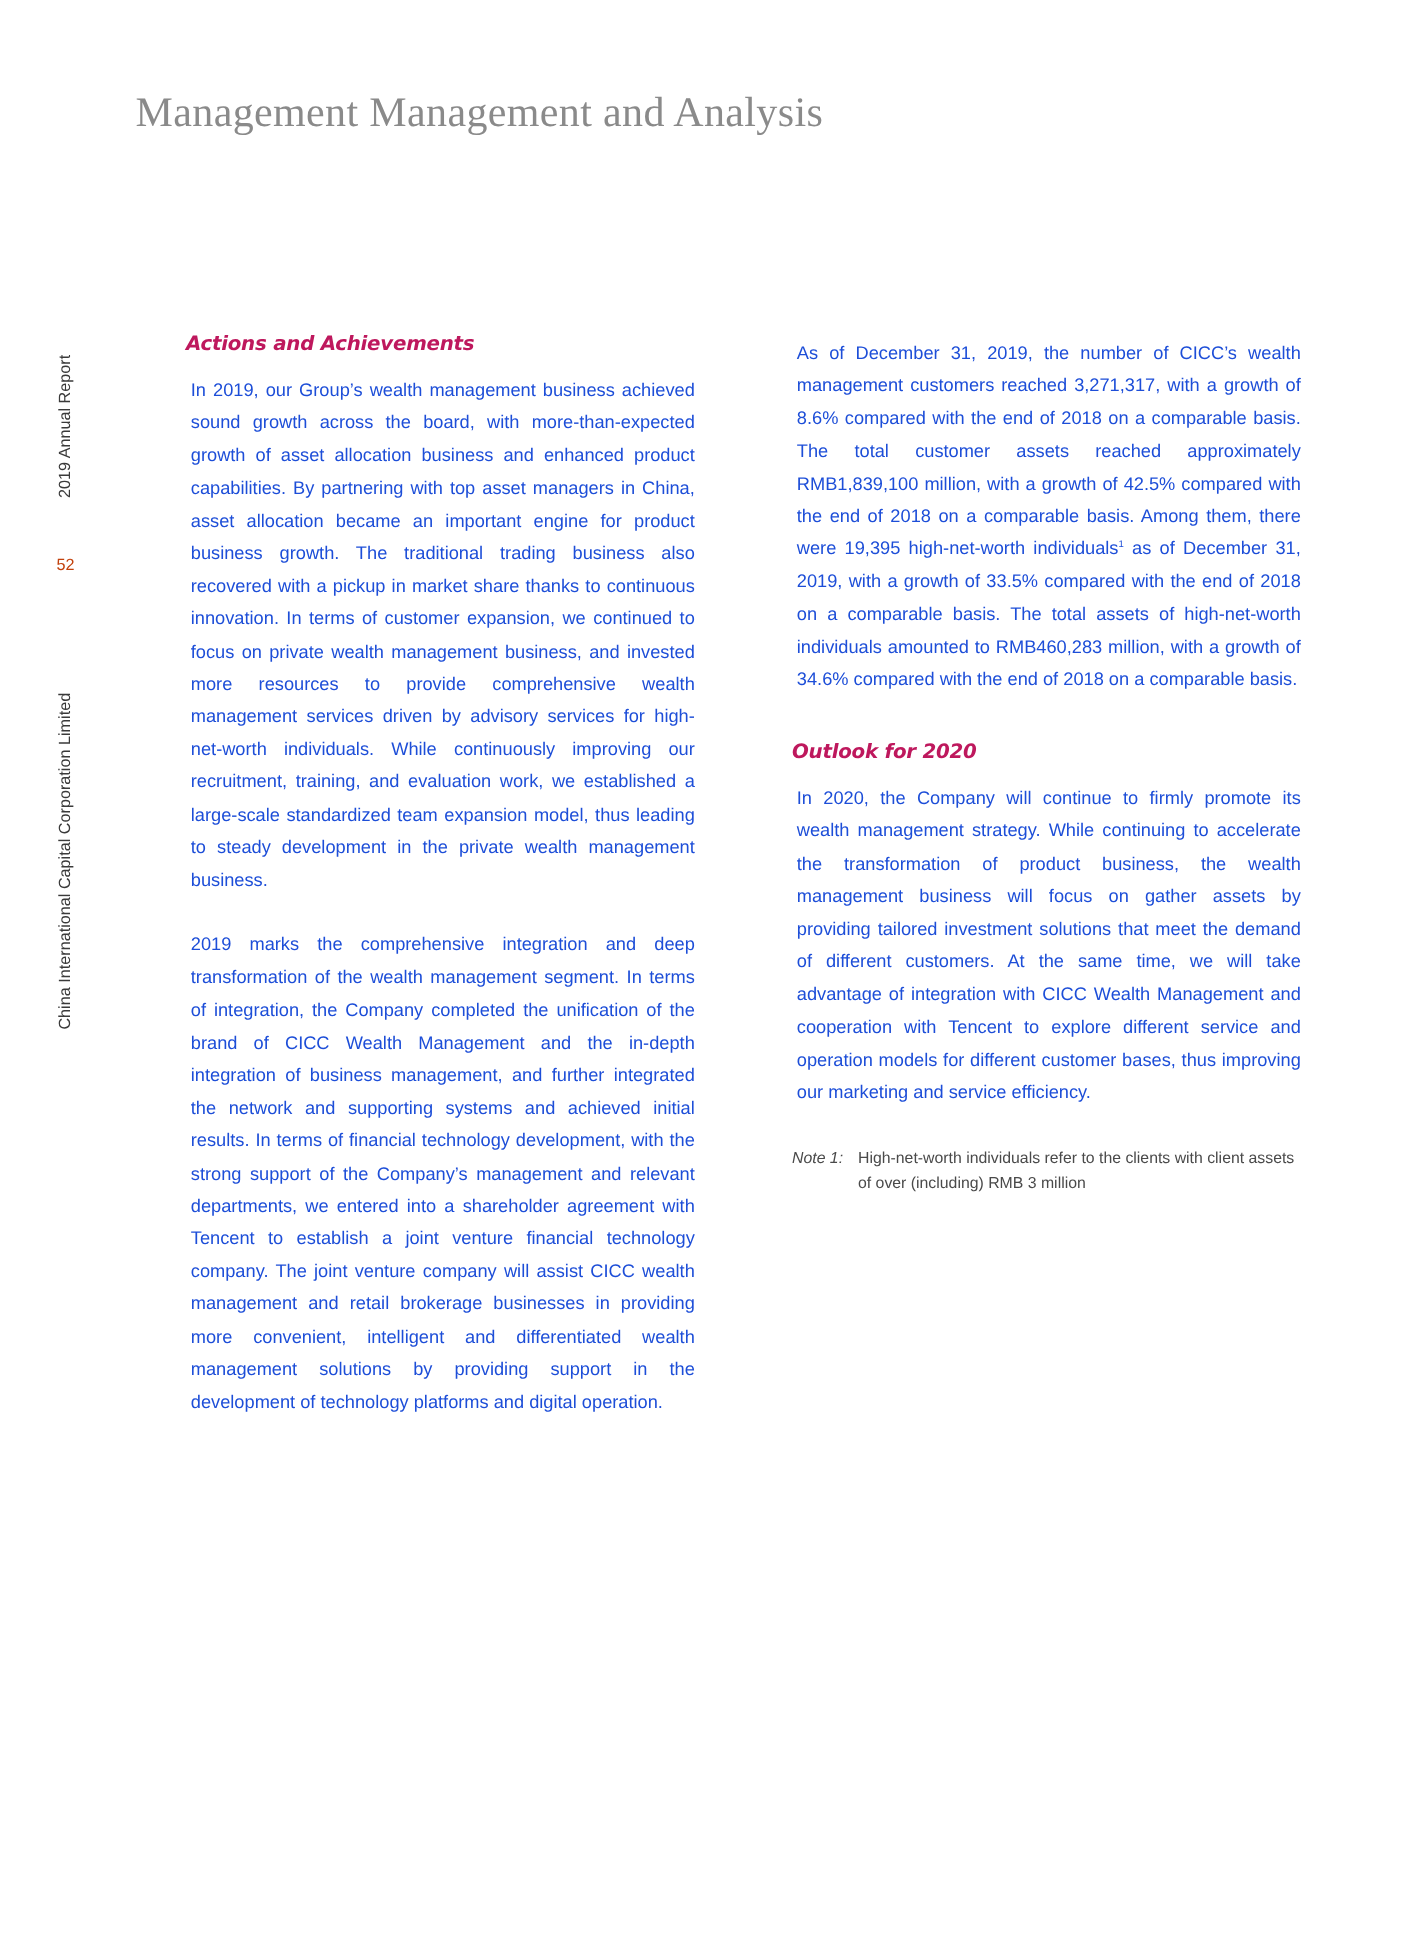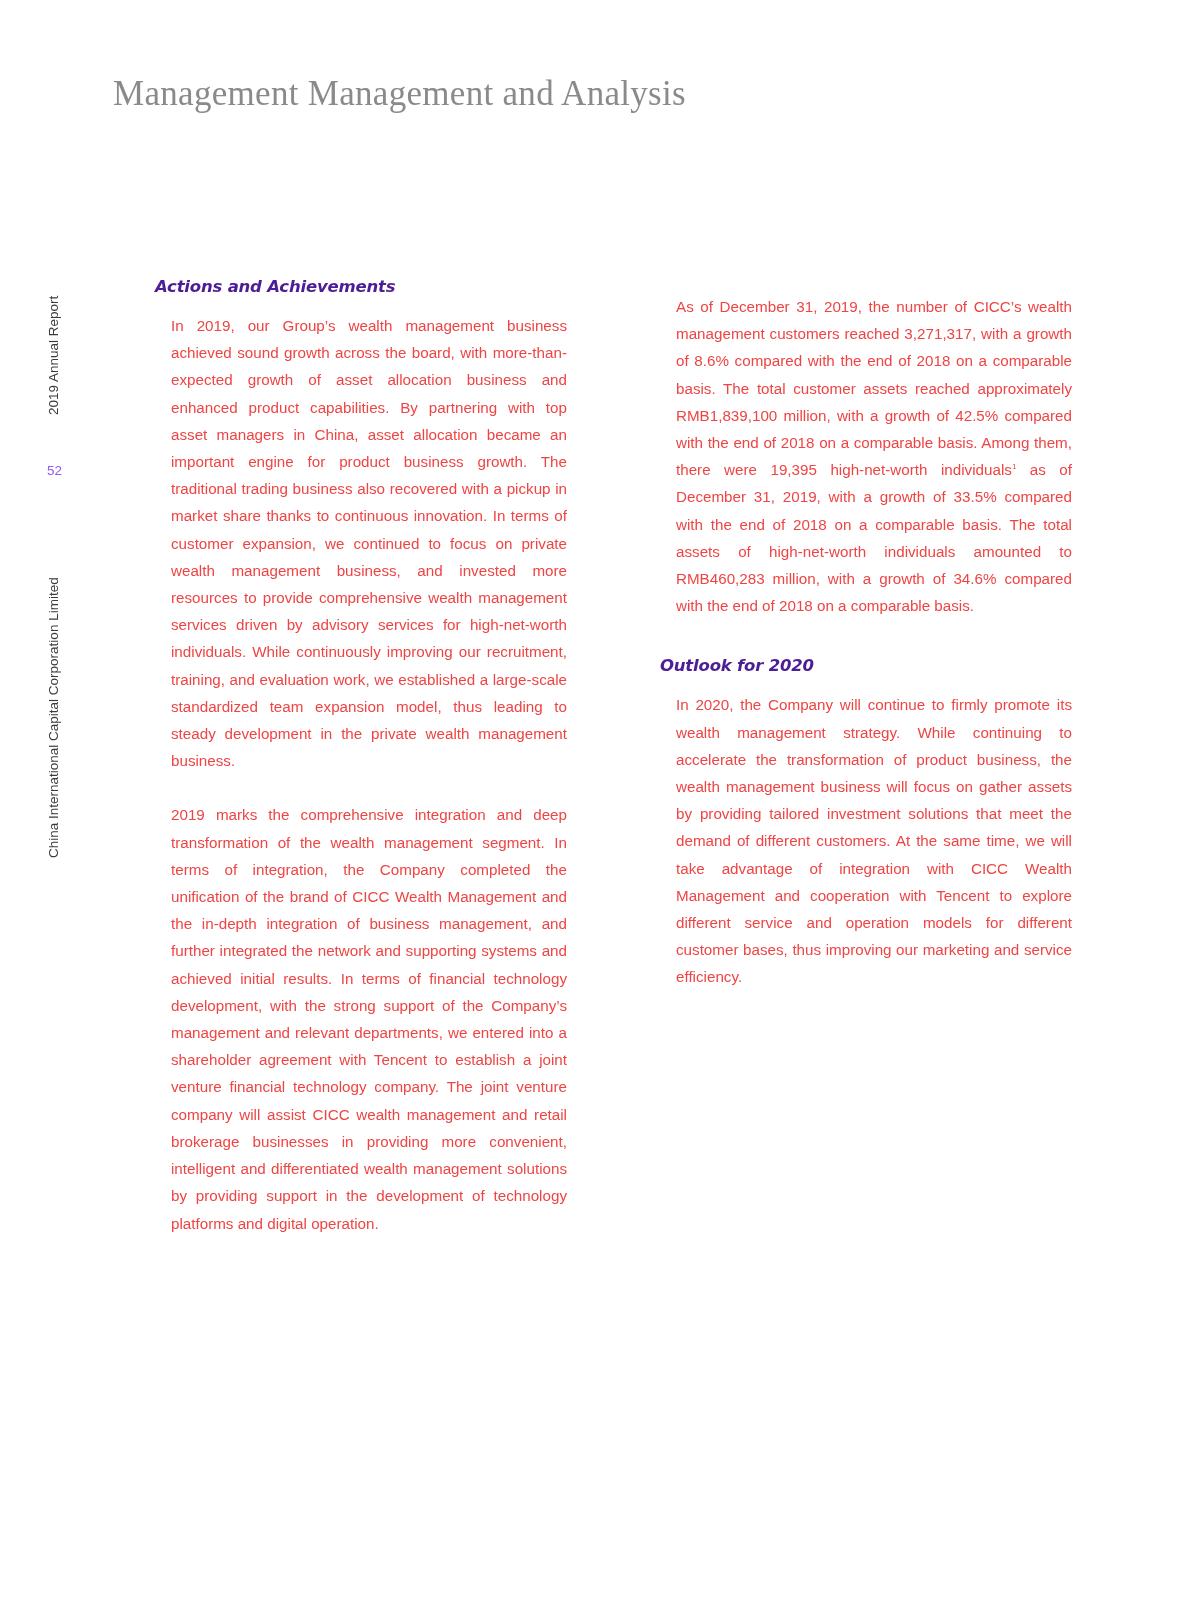--- a/index.html
+++ b/index.html
@@ -46,50 +46,50 @@
     }
     .side-company {
       left: 0;
       top: 578px;
     }
     .page-number {
       position: absolute;
       left: 47px;
       top: 463px;
       font-size: 13.5px;
-      color: #8b5cf6;
+      color: #c2410c;
     }
     .column {
       position: absolute;
       width: 428px;
     }
     .col-left {
       left: 155px;
       top: 277px;
     }
     .col-right {
       left: 660px;
       top: 277px;
     }
     .section-heading {
       font-family: "DejaVu Sans", sans-serif;
       font-weight: bold;
       font-style: italic;
       font-size: 16.5px;
-      color: #4c1d95;
+      color: #be185d;
       margin: 0 0 16px 0;
       letter-spacing: -0.2px;
     }
     .para {
       font-family: "Liberation Sans", sans-serif;
       font-size: 15.2px;
       line-height: 27.2px;
       text-align: justify;
-      color: #ef4444;
-      margin: 16px;
+      color: #1d4ed8;
+      margin: 4px;
       font-weight: 300;
     }
     .para + .para {
       margin-top: 27px;
     }
     .col-left .para-2 {
       margin-top: 27px;
     }
     .col-right .heading-outlook {
       margin-top: 37px;
@@ -128,13 +128,17 @@
 <div class="column col-left">
   <h2 class="section-heading">Actions and Achievements</h2>
   <p class="para">In 2019, our Group’s wealth management business achieved sound growth across the board, with more-than-expected growth of asset allocation business and enhanced product capabilities. By partnering with top asset managers in China, asset allocation became an important engine for product business growth. The traditional trading business also recovered with a pickup in market share thanks to continuous innovation. In terms of customer expansion, we continued to focus on private wealth management business, and invested more resources to provide comprehensive wealth management services driven by advisory services for high-net-worth individuals. While continuously improving our recruitment, training, and evaluation work, we established a large-scale standardized team expansion model, thus leading to steady development in the private wealth management business.</p>
   <p class="para para-2">2019 marks the comprehensive integration and deep transformation of the wealth management segment. In terms of integration, the Company completed the unification of the brand of CICC Wealth Management and the in-depth integration of business management, and further integrated the network and supporting systems and achieved initial results. In terms of financial technology development, with the strong support of the Company’s management and relevant departments, we entered into a shareholder agreement with Tencent to establish a joint venture financial technology company. The joint venture company will assist CICC wealth management and retail brokerage businesses in providing more convenient, intelligent and differentiated wealth management solutions by providing support in the development of technology platforms and digital operation.</p>
 </div>
 
 <div class="column col-right">
   <p class="para"><span>As of December 31, 2019, the number of CICC’s wealth management customers reached 3,271,317, with a growth of 8.6% compared with the end of 2018 on a comparable basis. The total customer assets reached approximately RMB1,839,100 million, with a growth of 42.5% compared with the end of 2018 on a comparable basis. Among them, there were 19,395 high-net-worth individuals</span><sup>1</sup><span> as of December 31, 2019, with a growth of 33.5% compared with the end of 2018 on a comparable basis. The total assets of high-net-worth individuals amounted to RMB460,283 million, with a growth of 34.6% compared with the end of 2018 on a comparable basis.</span></p>
   <h2 class="section-heading heading-outlook">Outlook for 2020</h2>
   <p class="para">In 2020, the Company will continue to firmly promote its wealth management strategy. While continuing to accelerate the transformation of product business, the wealth management business will focus on gather assets by providing tailored investment solutions that meet the demand of different customers. At the same time, we will take advantage of integration with CICC Wealth Management and cooperation with Tencent to explore different service and operation models for different customer bases, thus improving our marketing and service efficiency.</p>
+  <div class="note">
+    <span class="note-label">Note 1:</span>
+    <span class="note-text">High-net-worth individuals refer to the clients with client assets of over (including) RMB 3 million</span>
+  </div>
 </div>
 
 </body></html>

